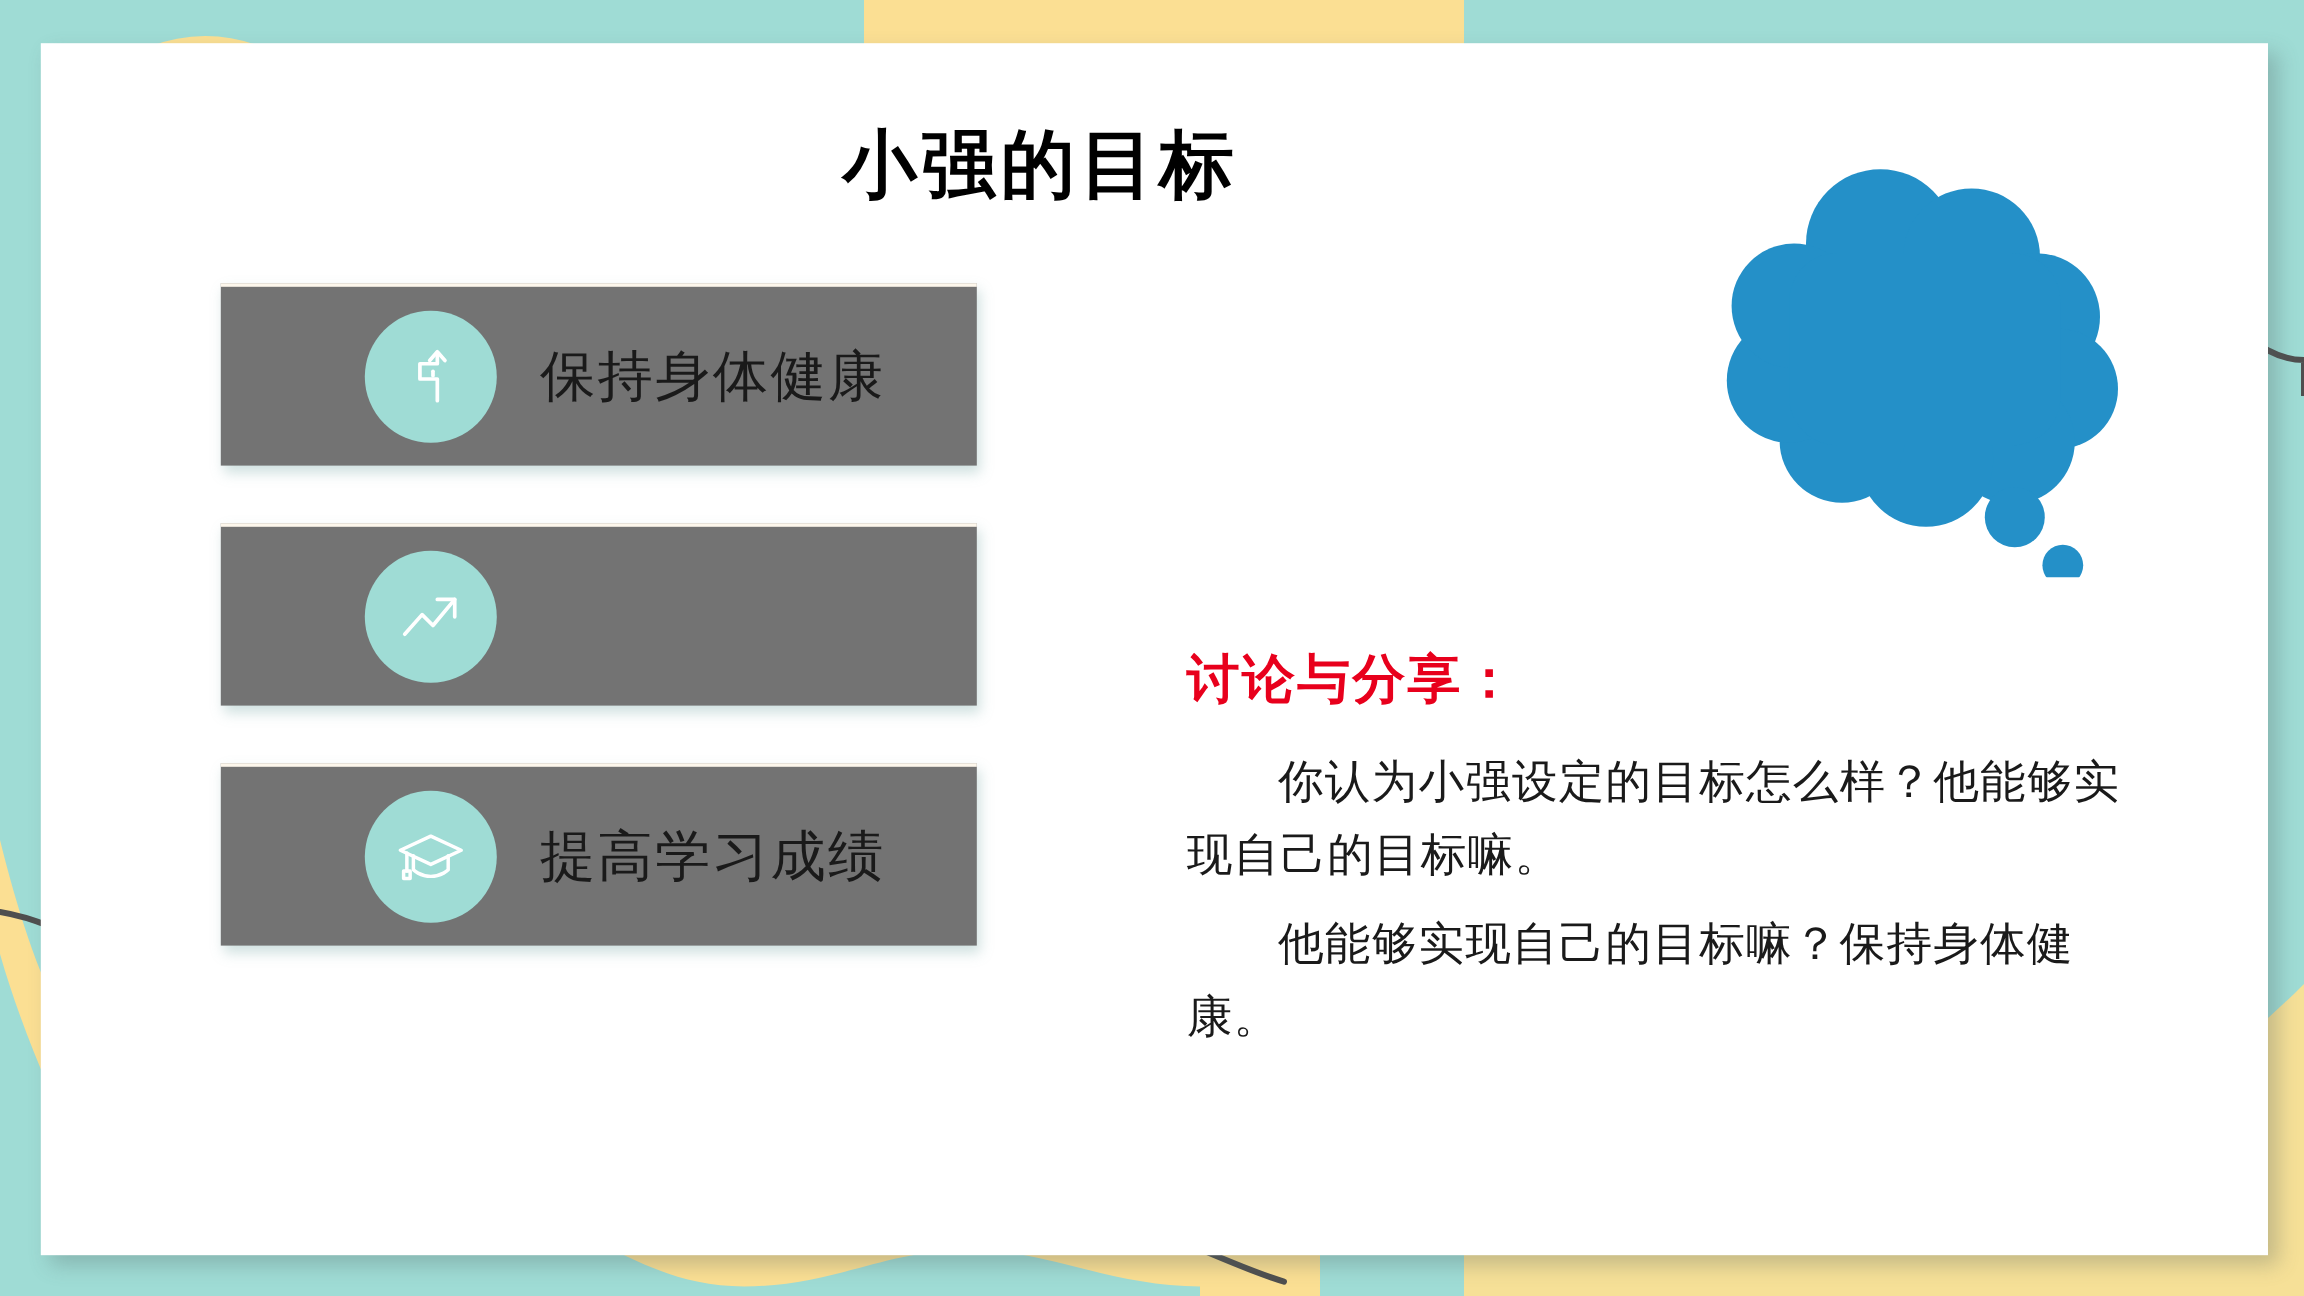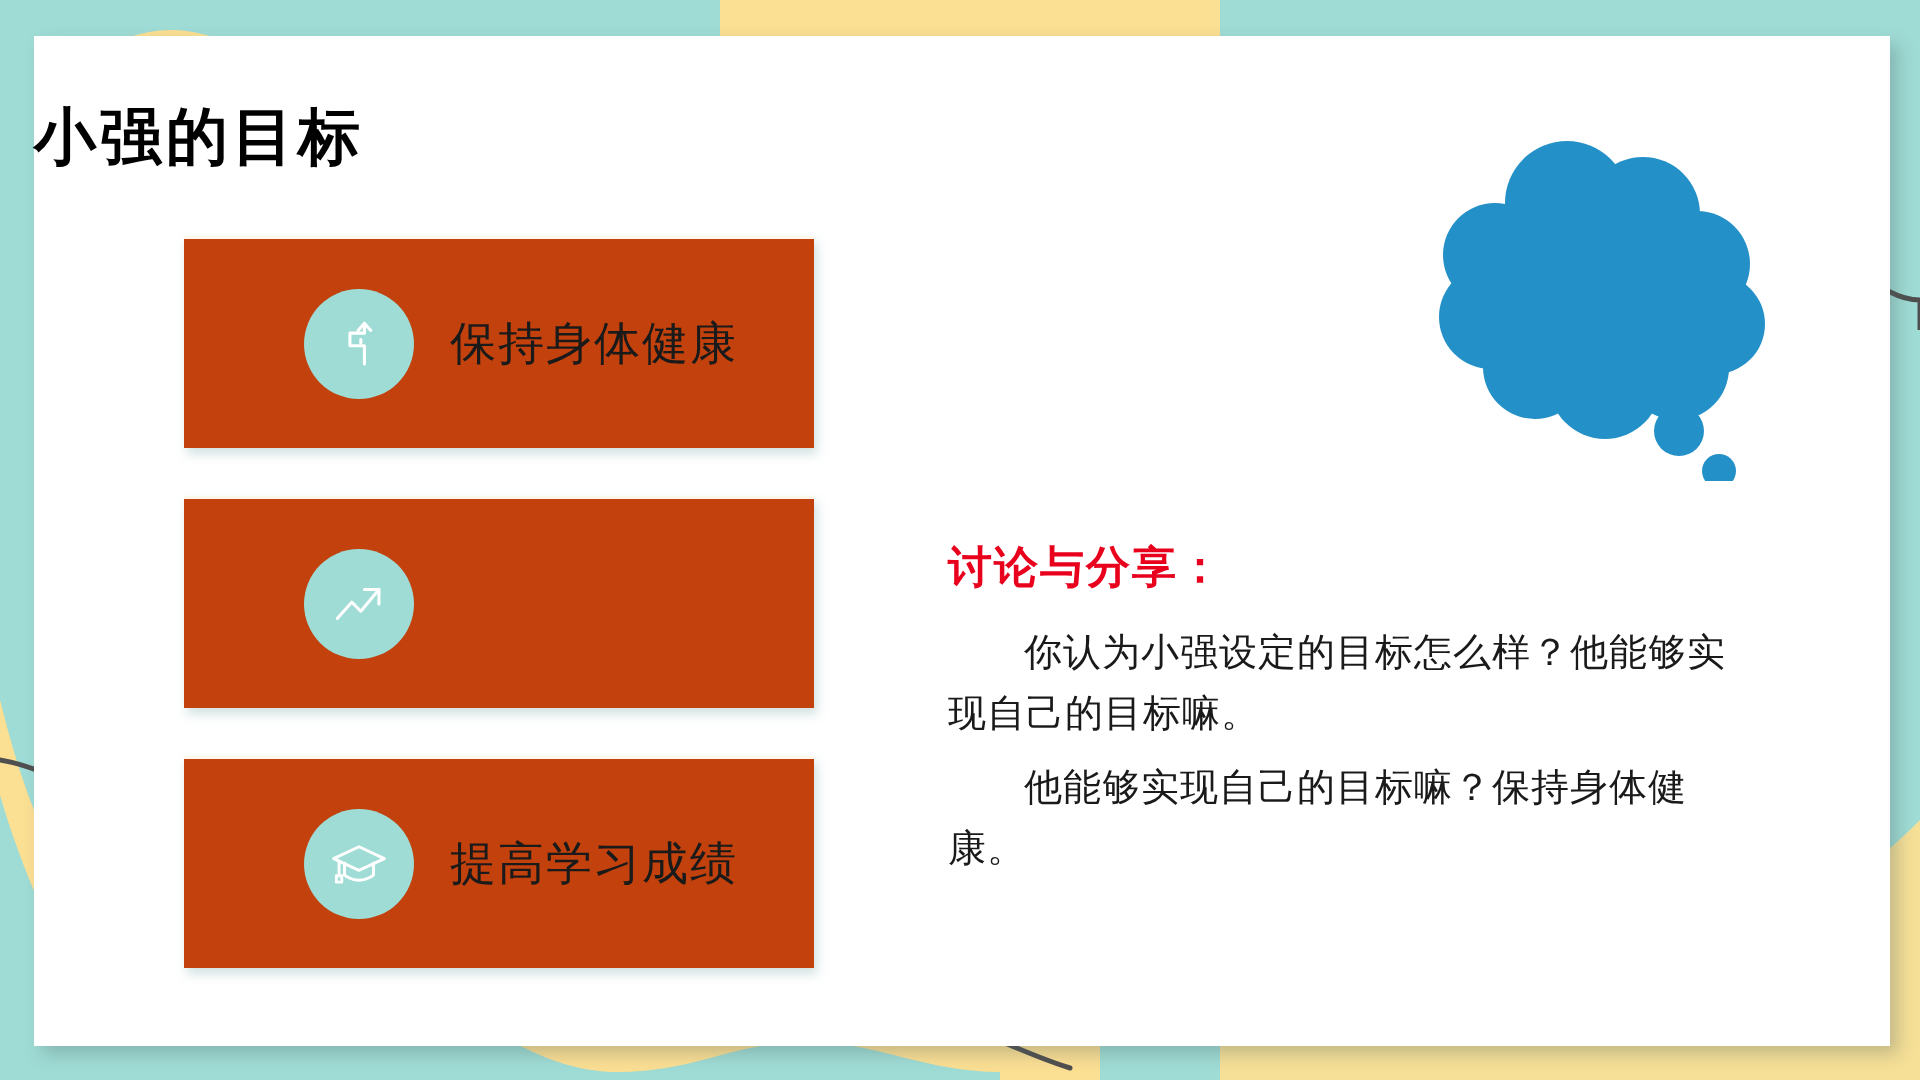--- a/index.html
+++ b/index.html
@@ -102,21 +102,21 @@
     background: #ffffff;
     box-shadow: 8px 8px 16px rgba(80, 95, 95, 0.30);
   }
 
   
   .slide-title {
     position: absolute;
     left: 0;
     top: 70px;
     width: 1856px;
-    text-align: left;
+    text-align: center;
     font-family: "DejaVu Sans", "Liberation Sans", sans-serif;
     font-weight: bold;
     font-size: 62px;
     letter-spacing: 4px;
     color: #000000;
     line-height: 1;
   }
   
   .slide-title span {
     display: inline-block;
@@ -126,22 +126,22 @@
   
   .goal-list {
     position: absolute;
     left: 150px;
     top: 200px;
     width: 660px;
   }
   .goal-card {
     position: relative;
     width: 630px;
-    height: 212px;
-    background: #c2410c;
+    height: 152px;
+    background: #737373;
     border-top: 3px solid #fdf7ec;
     box-shadow: 3px 6px 10px rgba(120, 170, 165, 0.35);
     margin-bottom: 48px;
     display: flex;
     align-items: center;
     box-sizing: border-box;
   }
   .goal-icon-wrap {
     width: 110px;
     height: 110px;
@@ -173,21 +173,21 @@
     left: 1395px;
     top: 95px;
     width: 340px;
     height: 350px;
   }
   .thought-bubble svg { display: block; width: 100%; height: 100%; }
 
   
   .discussion {
     position: absolute;
-    left: 914px;
+    left: 955px;
     top: 505px;
     width: 810px;
   }
   .discussion-heading {
     font-family: "DejaVu Sans", "Liberation Sans", sans-serif;
     font-weight: bold;
     font-size: 44px;
     color: #e8001c;
     letter-spacing: 2px;
     margin-bottom: 28px;

